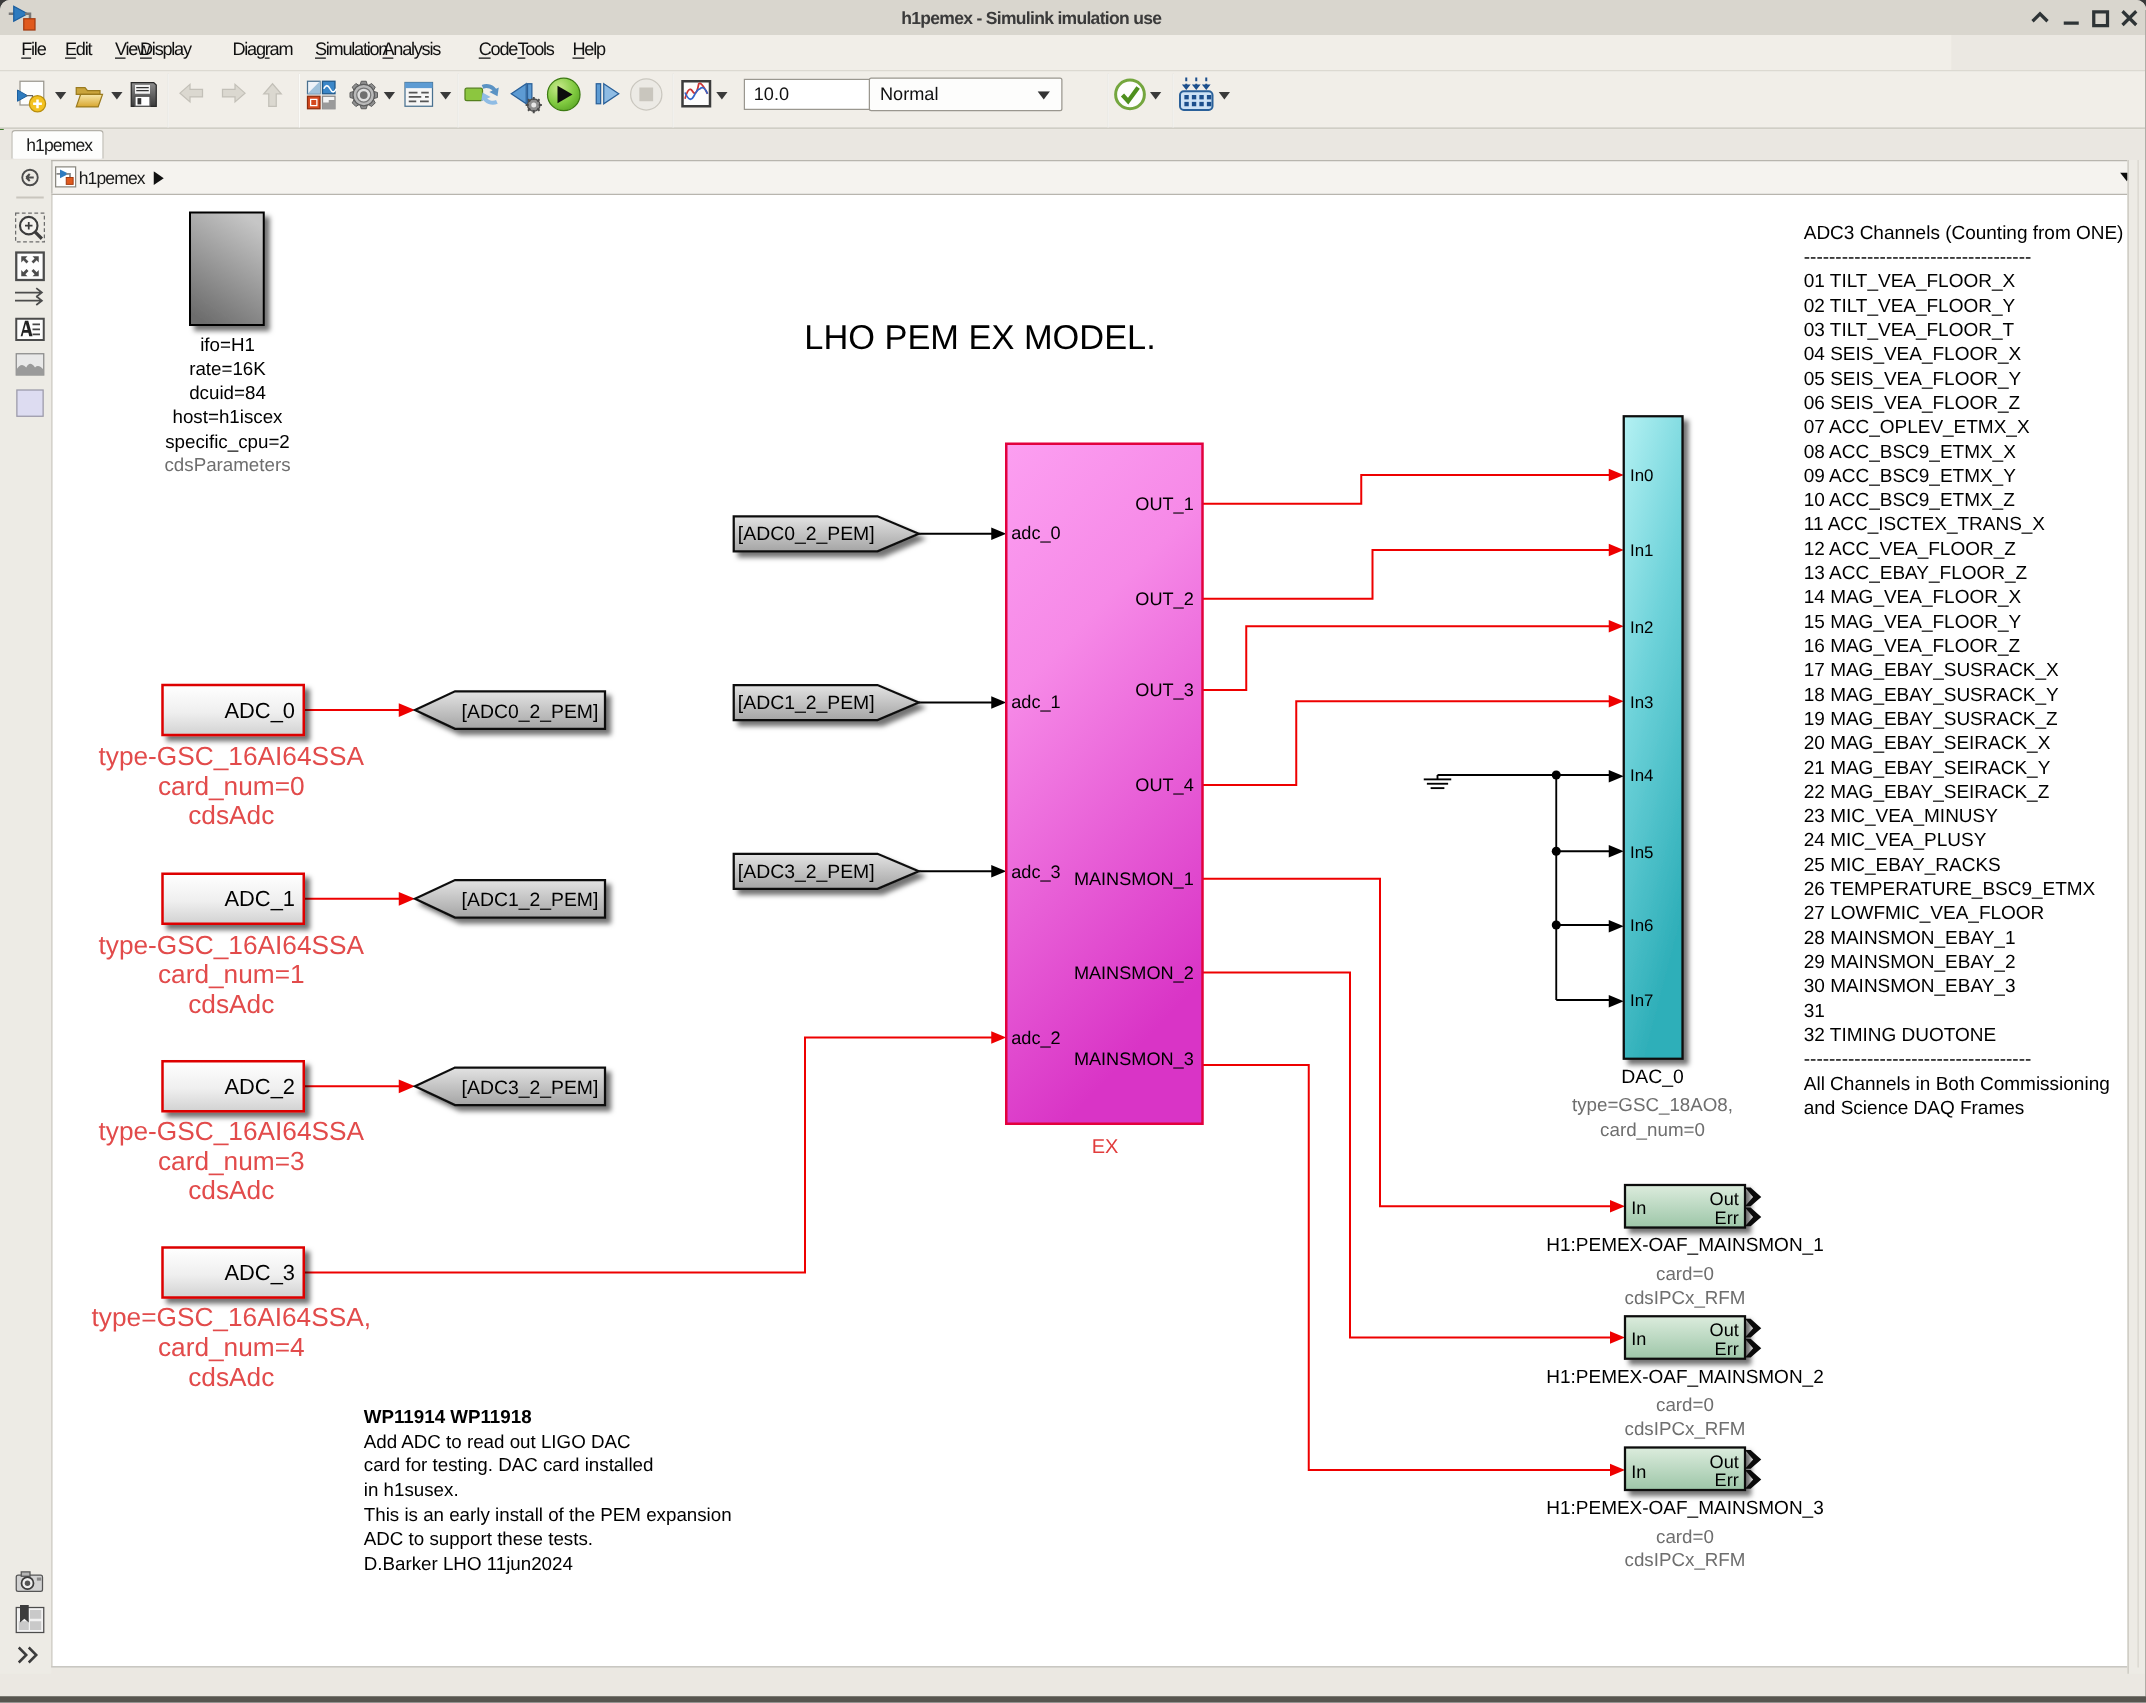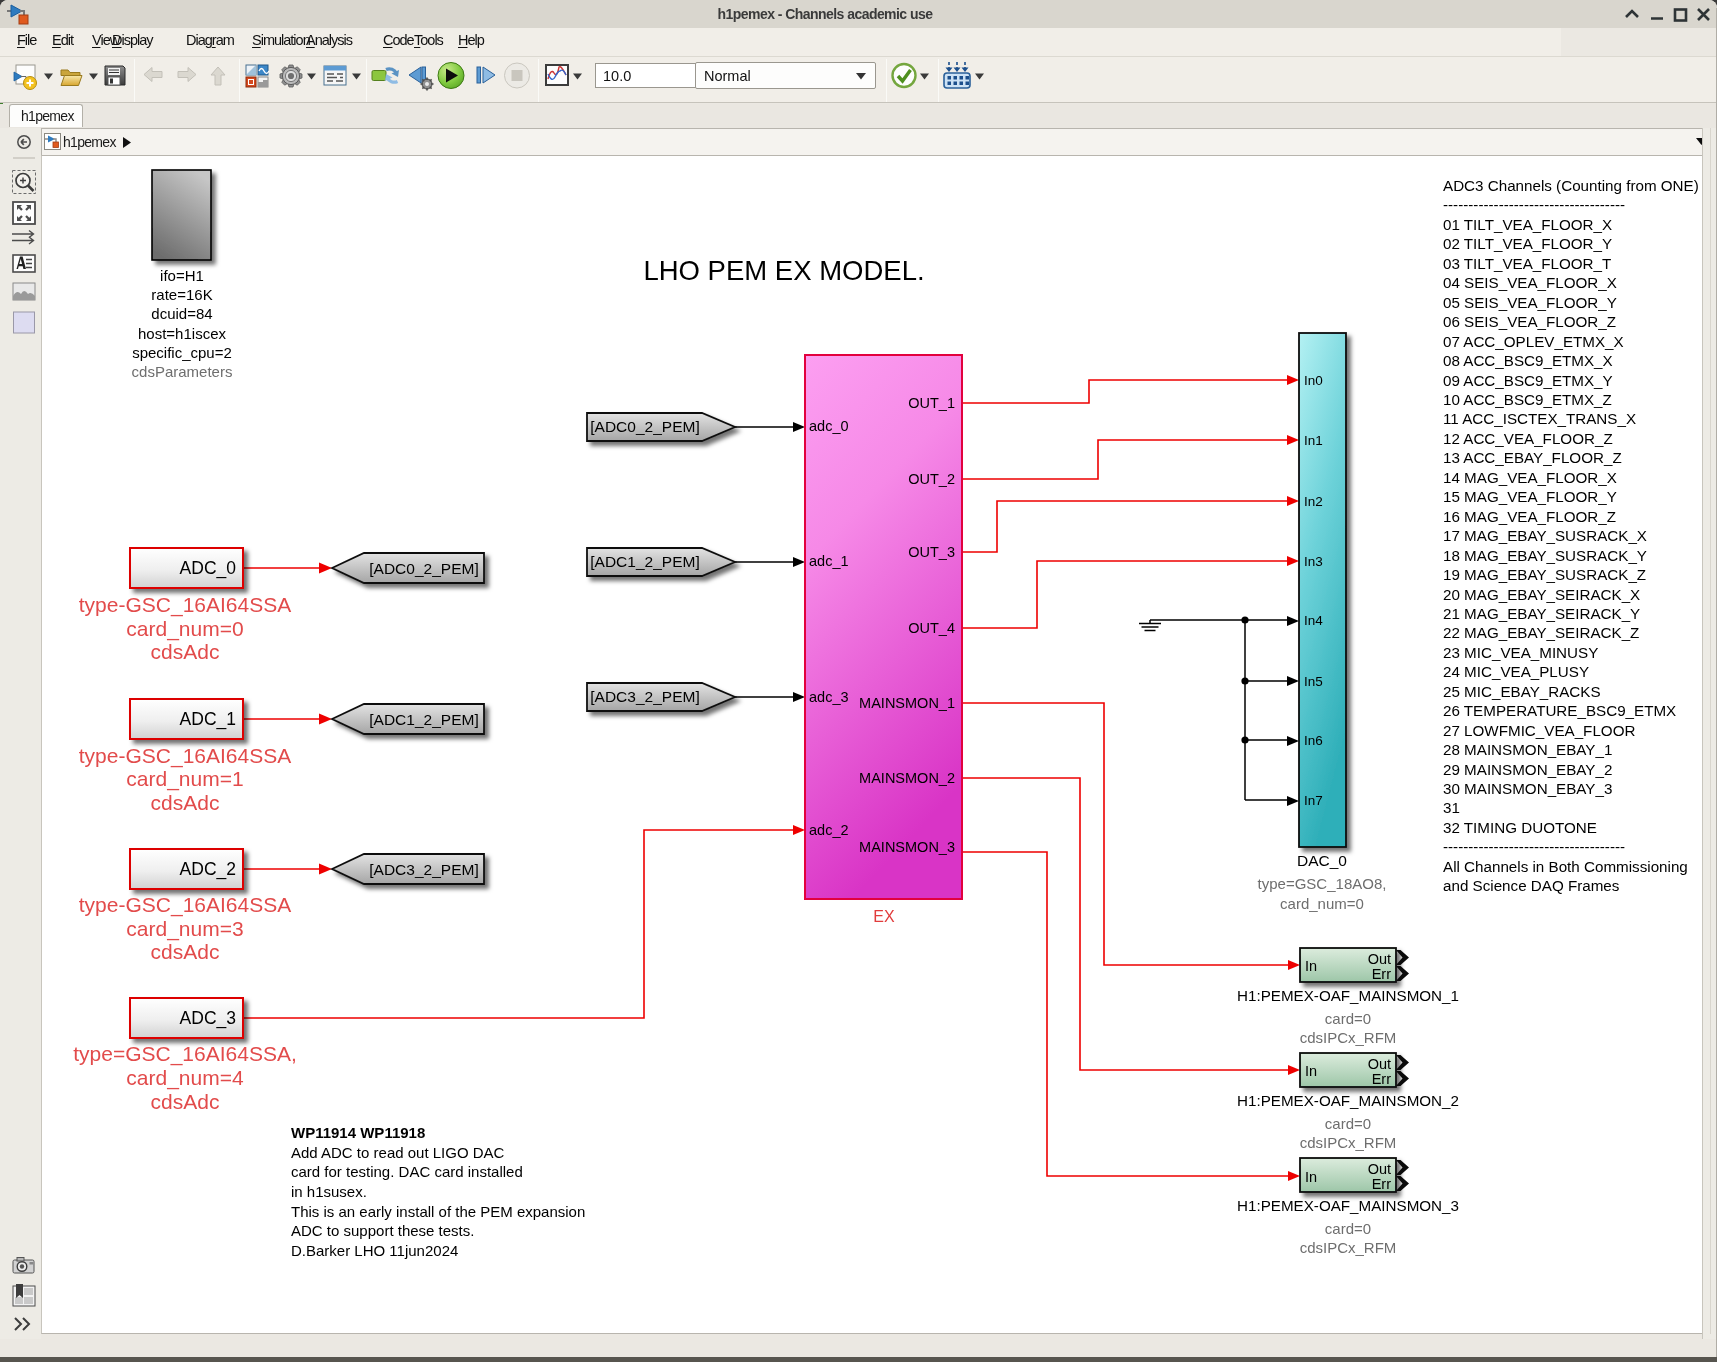--- a/index.html
+++ b/index.html
@@ -44,21 +44,21 @@
   <div class="abs" style="left:0;top:458px;width:3px;height:5px;background:#d8d8d8"></div>
   <div class="abs" style="left:0;top:1248px;width:3px;height:5px;background:#c3d24a"></div>
   <div class="abs" style="left:0;top:1303px;width:3px;height:6px;background:#3f7d2c"></div>
   <div class="abs" id="titlebar">
     <svg class="abs" style="left:6px;top:3px" width="23" height="23" viewBox="0 0 23 23">
       <line x1="1" y1="8" x2="6" y2="8" stroke="#777" stroke-width="2"></line>
       <path d="M5,2 L16,8 L5,14 Z" fill="#2e7bbf" stroke="#1b5e9e" stroke-width="1"></path>
       <path d="M14,8 h4 v5" fill="none" stroke="#777" stroke-width="2"></path>
       <rect x="13" y="12" width="9" height="9" fill="#e05a1e" stroke="#a33c12" stroke-width="1"></rect>
     </svg>
-    <div class="abs" id="title">h1pemex - Channels academic use</div>
+    <div class="abs" id="title">h1pemex - Simulink imulation use</div>
     <svg class="abs" style="left:1620px;top:6px" width="95" height="17" viewBox="0 0 95 17">
       <g stroke="#2e3436" stroke-width="2.6" fill="none">
         <path d="M6,11 L12,5 L18,11"></path>
         <path d="M31,12.5 H43"></path>
         <rect x="55" y="3.5" width="11" height="11" fill="none"></rect>
         <path d="M78,3 L89,14 M89,3 L78,14"></path>
       </g>
     </svg>
   </div>
 
@@ -202,21 +202,21 @@
         <rect x="947.5" y="24.5" width="3.5" height="3.5"></rect>
           <rect x="953.5" y="24.5" width="3.5" height="3.5"></rect>
           <rect x="959.5" y="24.5" width="3.5" height="3.5"></rect>
           <rect x="965.5" y="24.5" width="3.5" height="3.5"></rect>
       </g>
       <path d="M975,16.5 h9 l-4.5,6 Z" fill="#3a3a3a"></path>
     </svg>
 
     <div class="abs" style="left:595px;top:6px;width:106px;height:25px;background:#fff;border:1px solid #9a978f;font-size:14.5px;line-height:24px;padding-left:7px;color:#111">10.0</div>
 
-    <div class="abs" style="left:695px;top:5px;width:181px;height:27px;background:#fdfdfc;border:1px solid #9a978f;border-radius:2px;font-size:14.5px;line-height:26px;padding-left:8px;color:#111">Normal
+    <div class="abs" style="left:695px;top:5px;width:155px;height:27px;background:#fdfdfc;border:1px solid #9a978f;border-radius:2px;font-size:14.5px;line-height:26px;padding-left:8px;color:#111">Normal
       <svg class="abs" style="right:8px;top:10px" width="11" height="8">
           <path d="M0,0 H10 L5,6.5 Z" fill="#333"></path>
         </svg>
     </div>
   </div>
 
   <div class="abs" id="tabbar">
       <div id="tab">h1pemex</div>
     </div>
 

